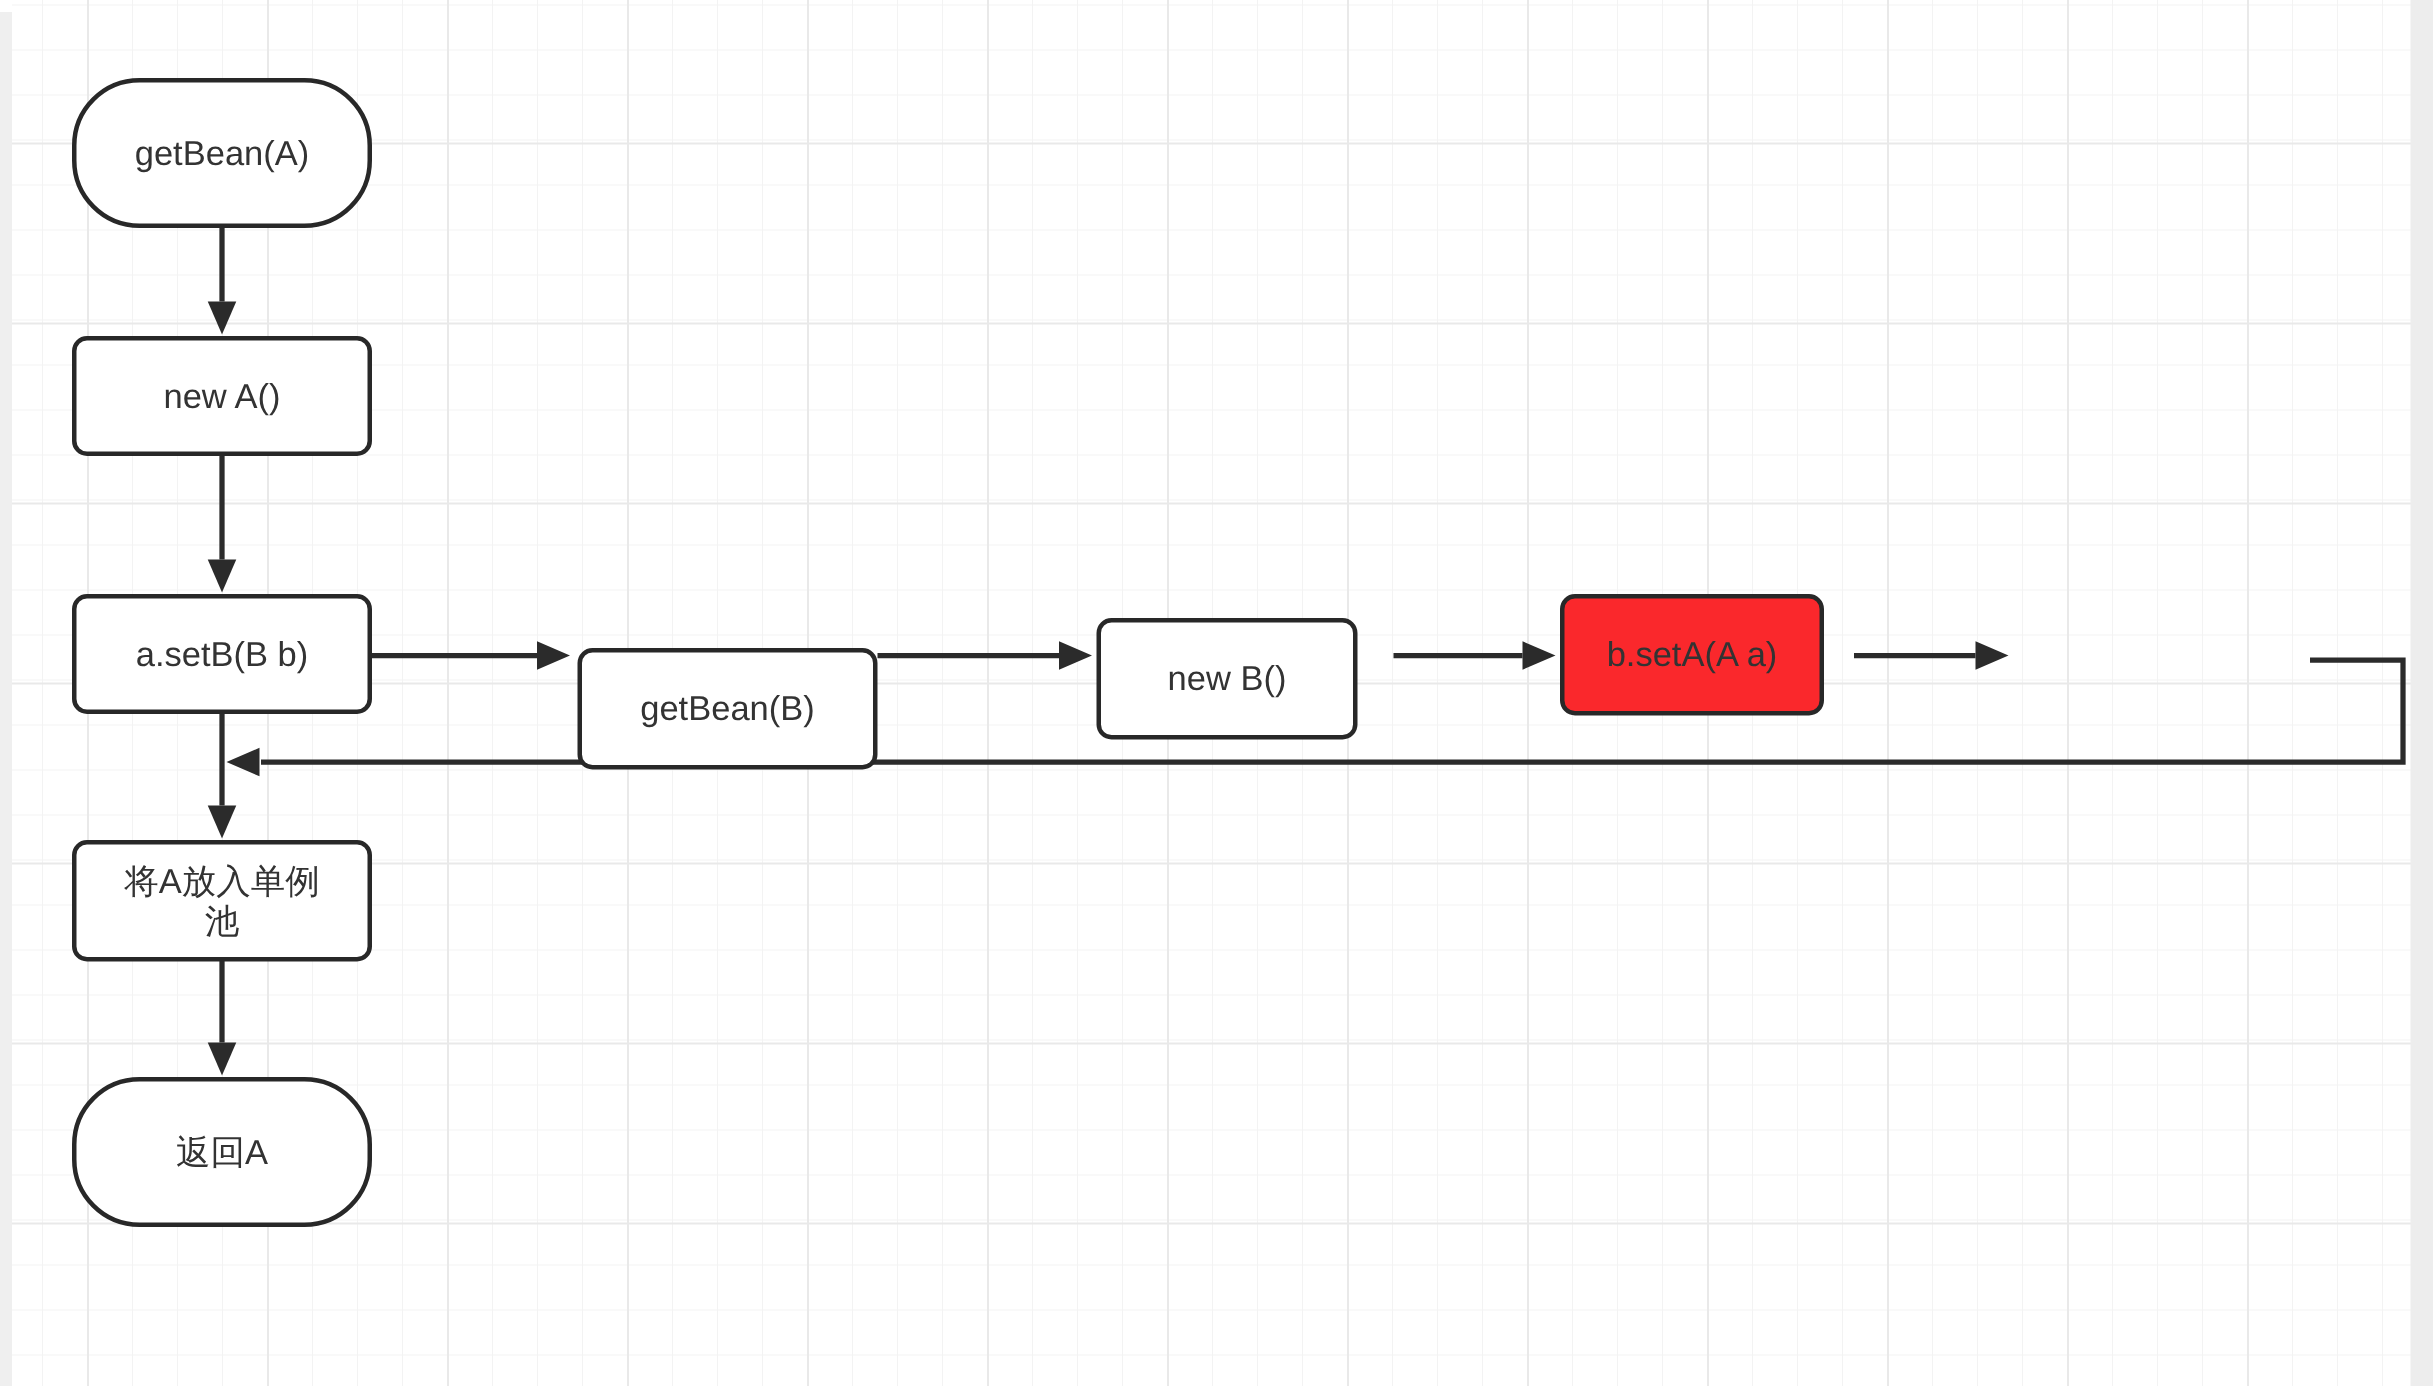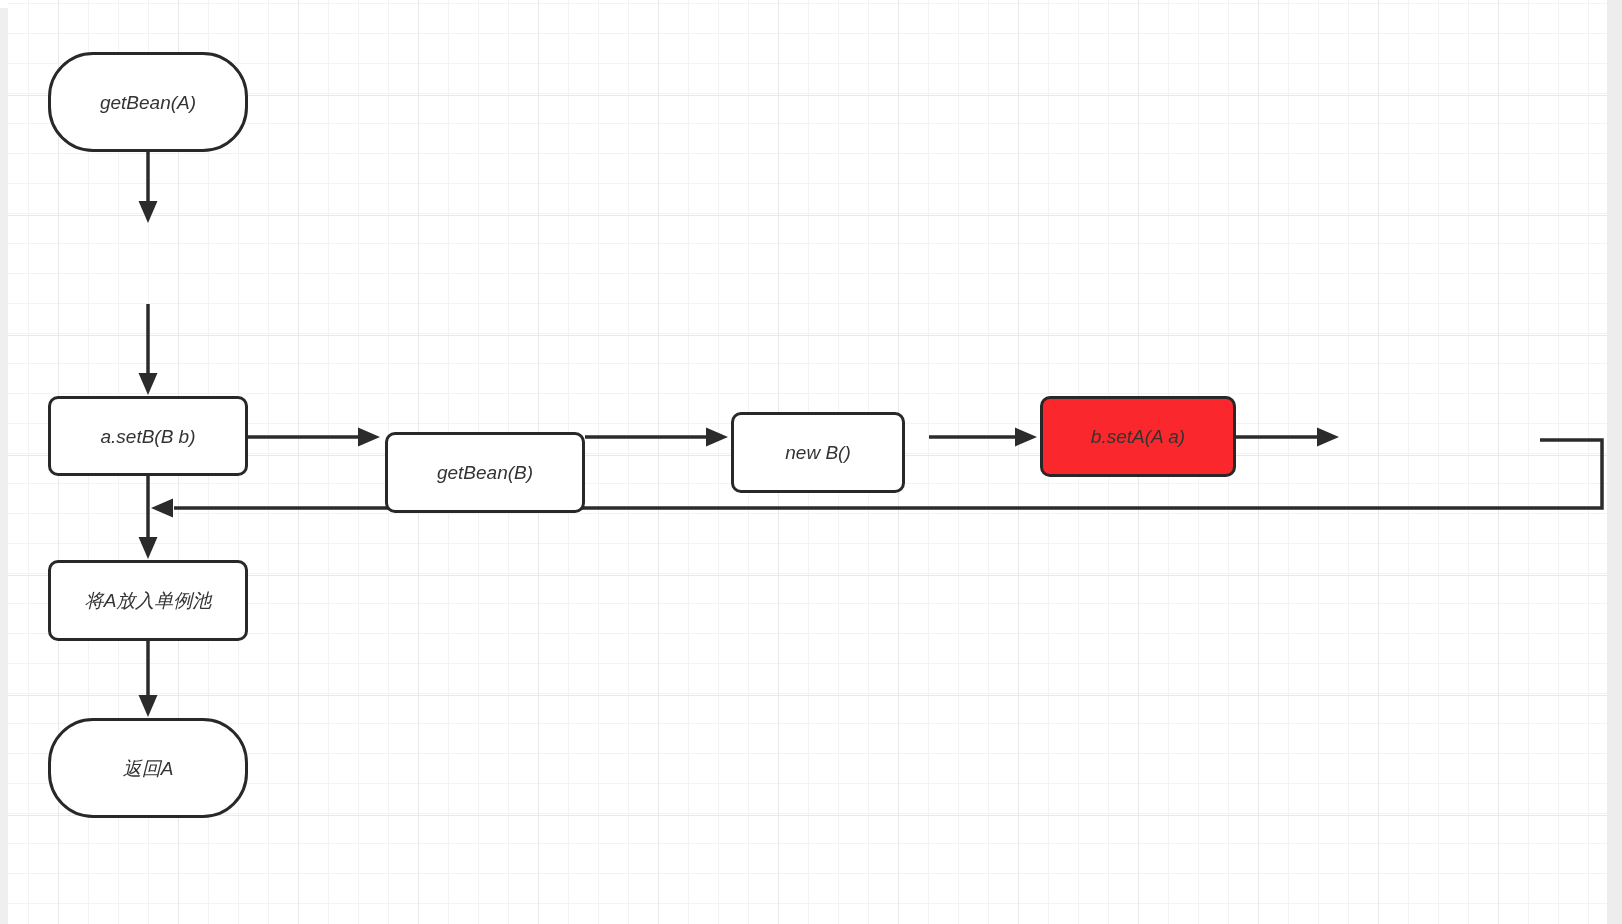--- a/index.html
+++ b/index.html
@@ -31,27 +31,26 @@
   .corner-square{
     position:absolute;top:0;left:0;width:8px;height:8px;background:#ffffff;
   }
   .node{
     position:absolute;
     box-sizing:border-box;
     background:#ffffff;
     border:3.5px solid #282828;
     border-radius:10px;
     color:#333333;
-    font-size:19px;
+    font-size:23px;
     line-height:27px;
     display:flex;
     align-items:center;
     justify-content:center;
     text-align:center;
-    font-style:italic;
   }
   .node.stadium{border-radius:45px;}
   .node.highlight{background:#fa282c;}
   .node.cjk{padding:0 30px;}
   .edges{
     position:absolute;top:0;left:0;width:1622px;height:924px;
   }
   .edges path{stroke:#2b2b2b;stroke-width:3.5px;fill:none;}
   .edges path.head{stroke:none;fill:#2b2b2b;}
 </style>
@@ -105,34 +104,37 @@
     <g>
       <path d="M1540 440 H1602 V508 H174"></path>
       <path class="head" d="M151 508 L173 498.5 L173 517.5 Z"></path>
     </g>
   </svg>
 
   <div class="node stadium" style="left:48px;top:52px;width:200px;height:100px;">
     <span>getBean(A)</span>
   </div>
 
+  <div class="node" style="left:48px;top:224px;width:200px;height:80px;">
+    <span>new A()</span>
+  </div>
 
   <div class="node" style="left:48px;top:396px;width:200px;height:80px;">
     <span>a.setB(B b)</span>
   </div>
 
   <div class="node" style="left:385px;top:396px;width:200px;height:81px;margin-top:36px;">
     <span>getBean(B)</span>
   </div>
 
   <div class="node" style="left:731px;top:412px;width:174px;height:81px;justify-content:center;">
     <span>new B()</span>
   </div>
 
-  <div class="node highlight" style="left:1040px;top:396px;width:196px;height:81px;">
+  <div class="node highlight" style="left:1040px;top:396px;width:176px;height:81px;">
     <span>b.setA(A a)</span>
   </div>
 
 
   <div class="node stadium" style="left:48px;top:718px;width:200px;height:100px;">
     <span>返回A</span>
   </div>
 
   <div class="node cjk" style="left:48px;top:560px;width:200px;height:81px;">
     <span>将A放入单例池</span>

